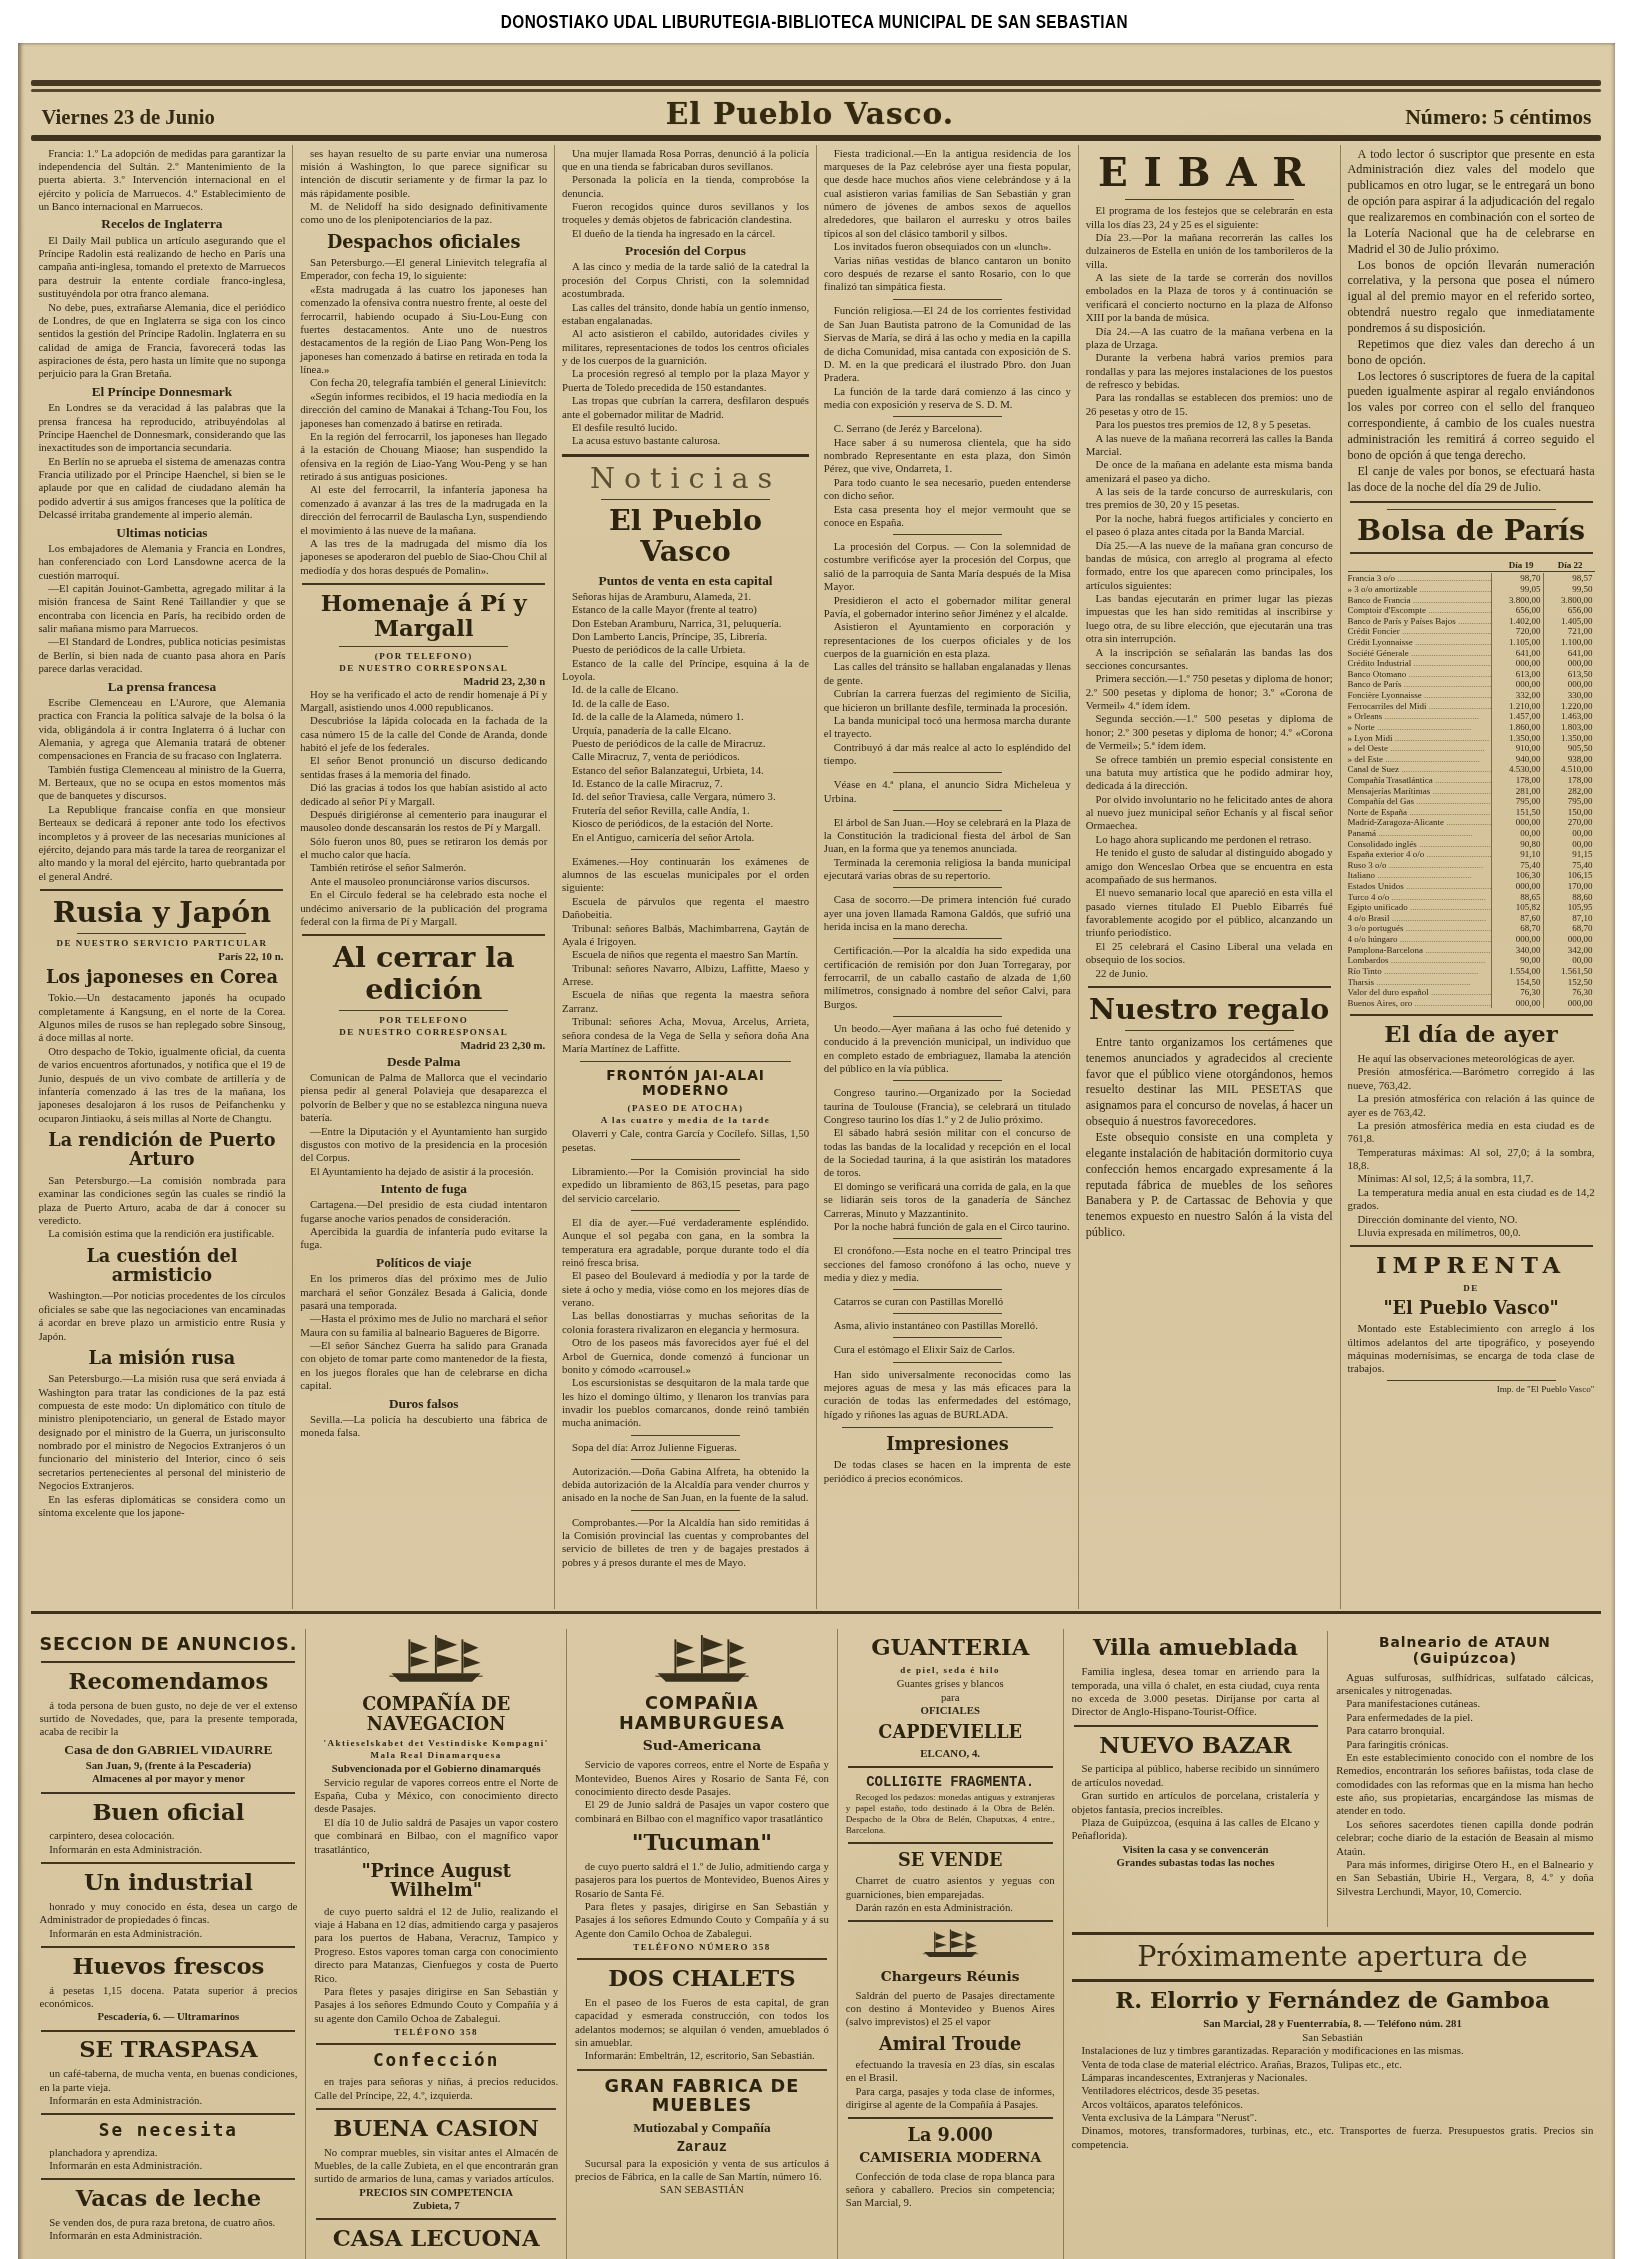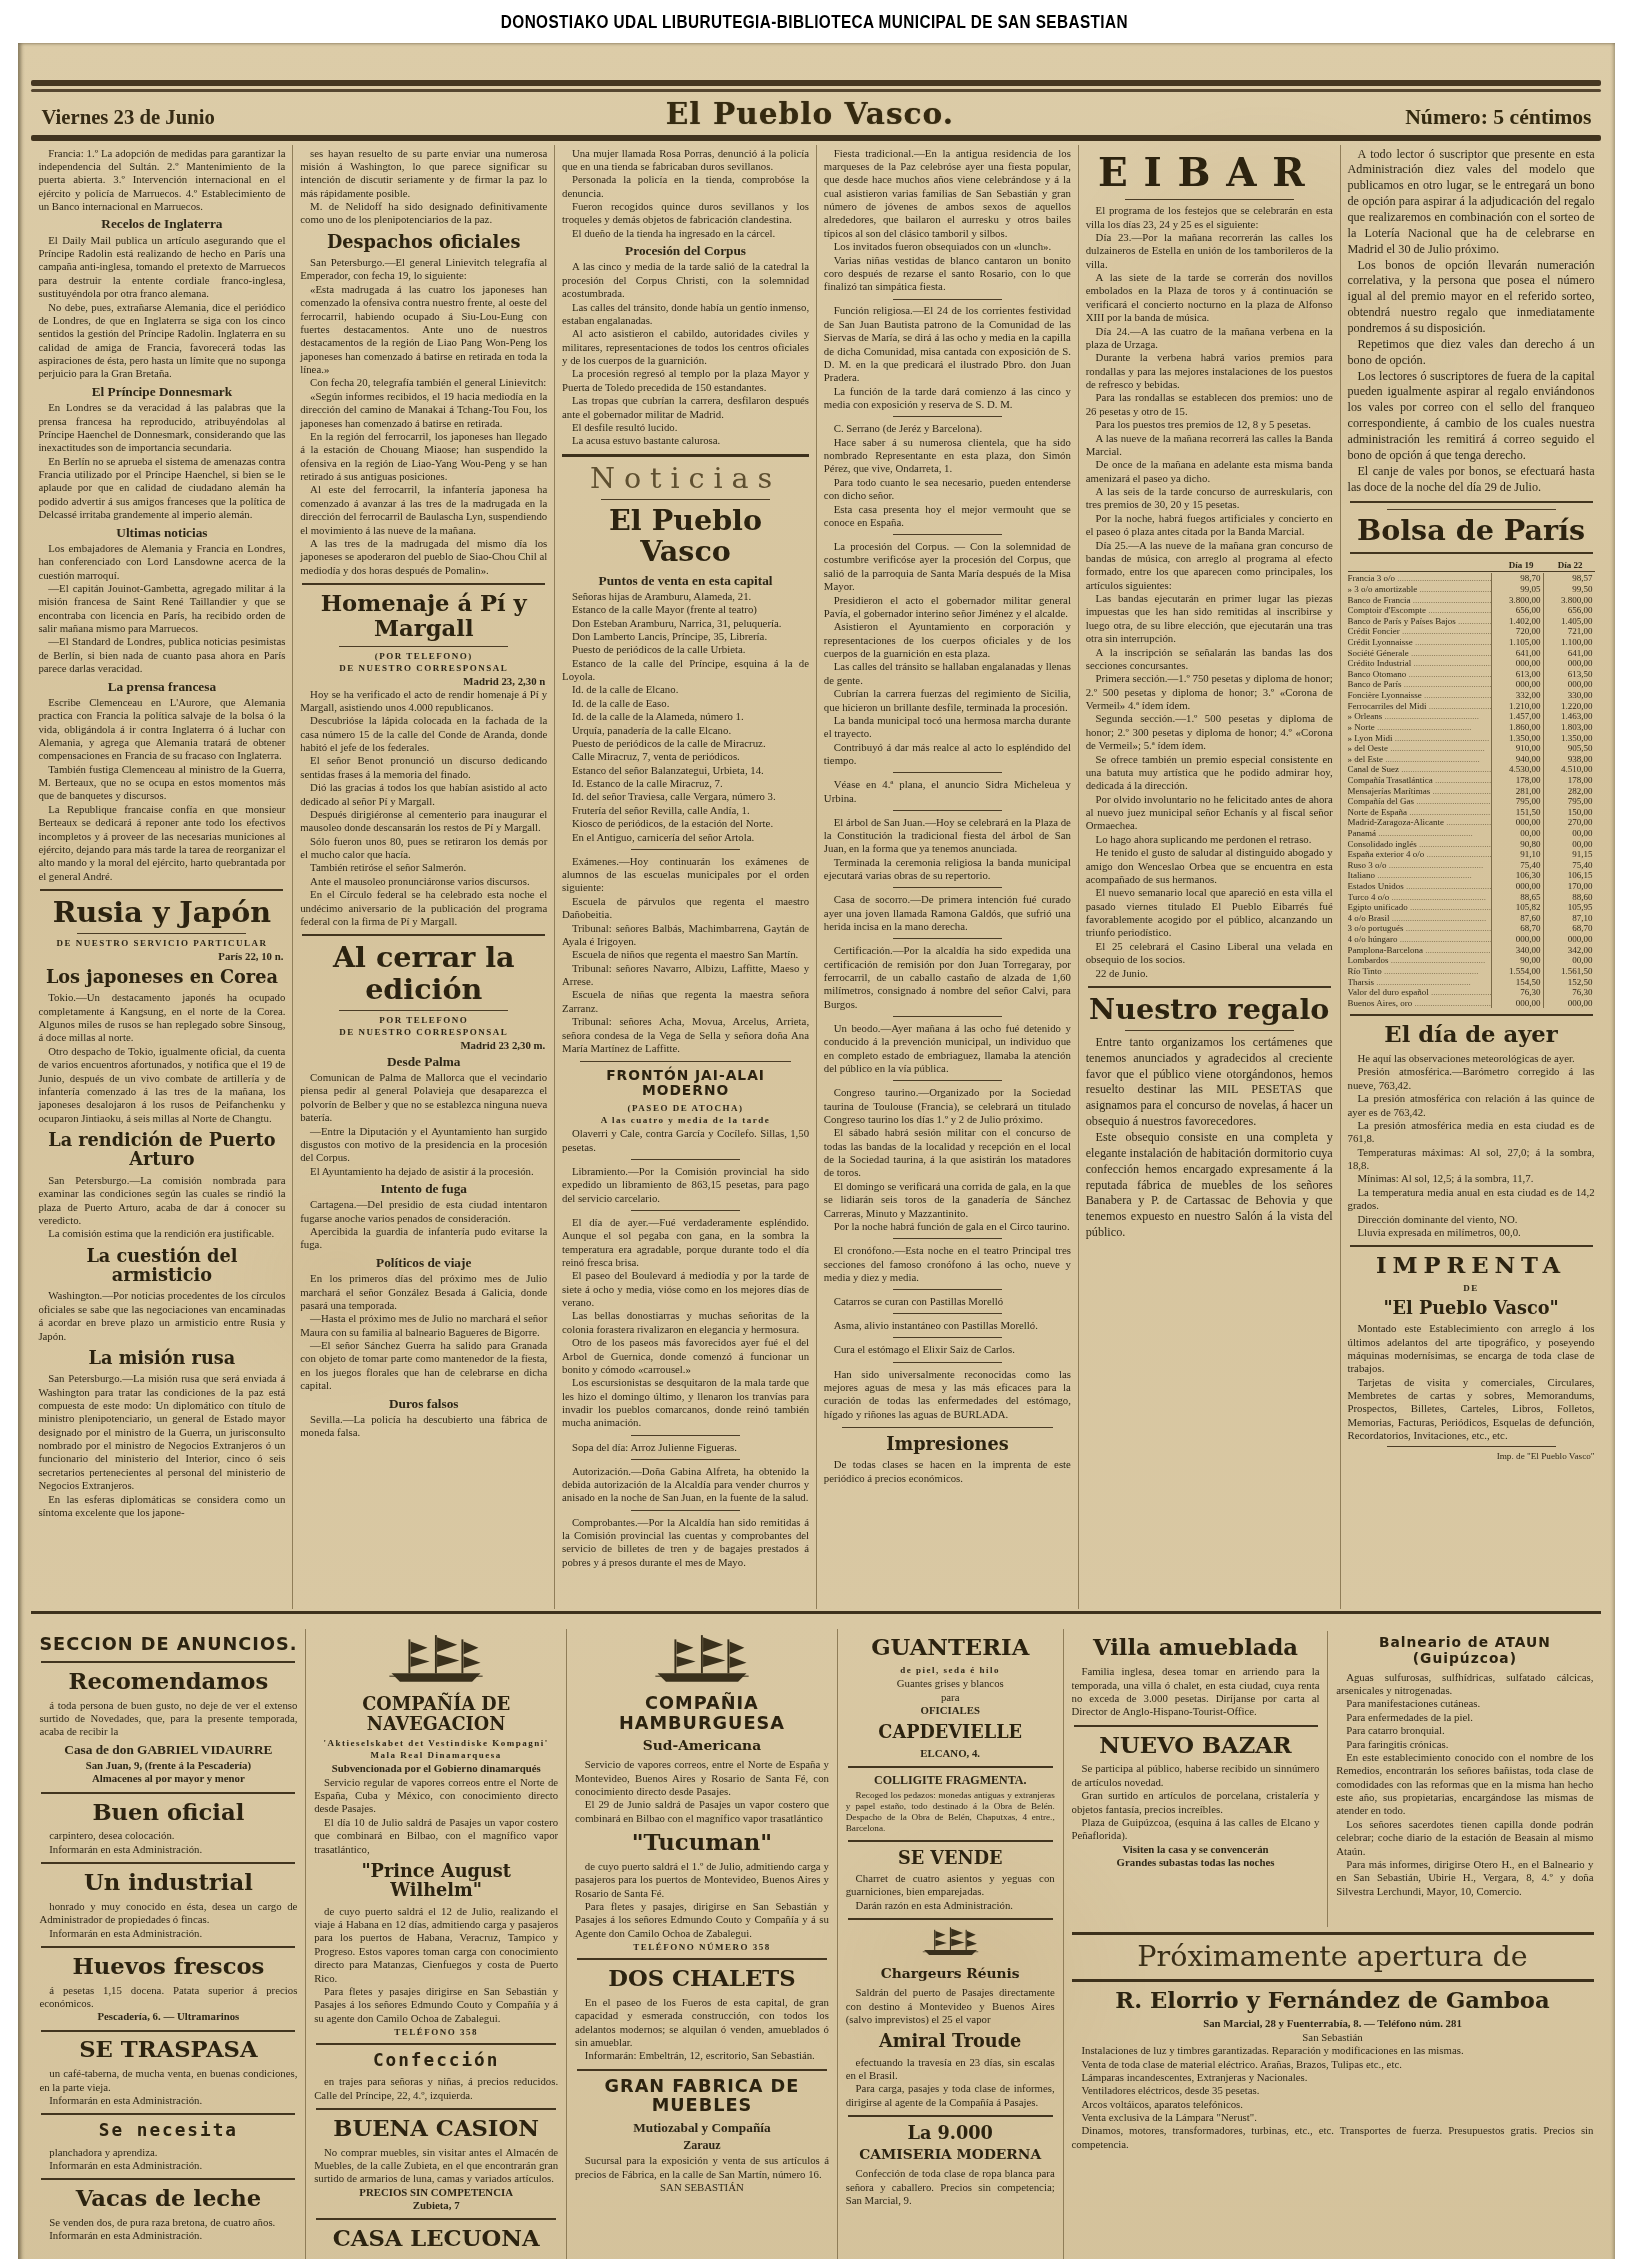--- a/index.html
+++ b/index.html
@@ -25,21 +25,21 @@
   .ncol{flex:1 1 0;padding:2px 6.9px;border-right:1px solid #8f7d58;overflow:hidden;}
   .ncol:last-child{border-right:none;}
 
   .p{font-size:10.8px;line-height:1.24;text-align:justify;text-indent:9.9px;margin:0;}
   .p.sm{font-size:9.2px;line-height:1.2;}
   .p.lg2{font-size:12.2px;line-height:1.3;}
   .p.ctr{text-align:center;text-indent:0;}
   .p.rt{text-align:right;text-indent:0;}
   .p.bold{font-weight:bold;}
   .h{font-size:13.3px;font-weight:bold;text-align:center;margin:3px 0 2px 0;line-height:1.15;}
-  .h.sm{font-size:12px;}
+  .h.sm{font-size:14px;font-family:Liberation Mono, monospace;}
   .by{font-size:9px;font-weight:bold;text-align:center;letter-spacing:1.5px;margin:2px 0;}
   .dl{font-size:10.8px;font-weight:bold;text-align:right;margin:1px 2px;}
   .d{font-family:"DejaVu Serif",serif;font-weight:bold;text-align:center;line-height:1.1;margin:4.9px 0;color:#2c2310;}
   .d.s1{font-size:13.8px;}
   .d.s2{font-size:17.7px;}
   .d.s3{font-size:22.7px;}
   .d.s4{font-size:28.6px;}
   .d.s5{font-size:39px;}
   .d.sp{letter-spacing:15.8px;}
   .d.sp2{letter-spacing:5.9px;}
@@ -547,21 +547,20 @@
         <div class="p">Temperaturas máximas: Al sol, 27,0; á la sombra, 18,8.</div>
         <div class="p">Mínimas: Al sol, 12,5; á la sombra, 11,7.</div>
         <div class="p">La temperatura media anual en esta ciudad es de 14,2 grados.</div>
         <div class="p">Dirección dominante del viento, NO.</div>
         <div class="p">Lluvia expresada en milímetros, 00,0.</div>
         <div class="rule full"></div>
         <div class="d s3 sp2">IMPRENTA</div>
         <div class="by">DE</div>
         <div class="d s2">"El Pueblo Vasco"</div>
         <div class="p">Montado este Establecimiento con arreglo á los últimos adelantos del arte tipográfico, y poseyendo máquinas modernísimas, se encarga de toda clase de trabajos.</div>
-        <div class="p">Tarjetas de visita y comerciales, Circulares, Membretes de cartas y sobres, Memorandums, Prospectos, Billetes, Carteles, Libros, Folletos, Memorias, Facturas, Periódicos, Esquelas de defunción, Recordatorios, Invitaciones, etc., etc.</div>
         <div class="rule thin"></div>
         <div class="p sm rt">Imp. de "El Pueblo Vasco"</div>
       </div>
     </div>
 
   <div class="ads">
     <div class="adcol" id="ads-a">
         <div class="d s2 slab">SECCION DE ANUNCIOS.</div>
         <div class="rule full"></div>
         <div class="d s3">Recomendamos</div>

